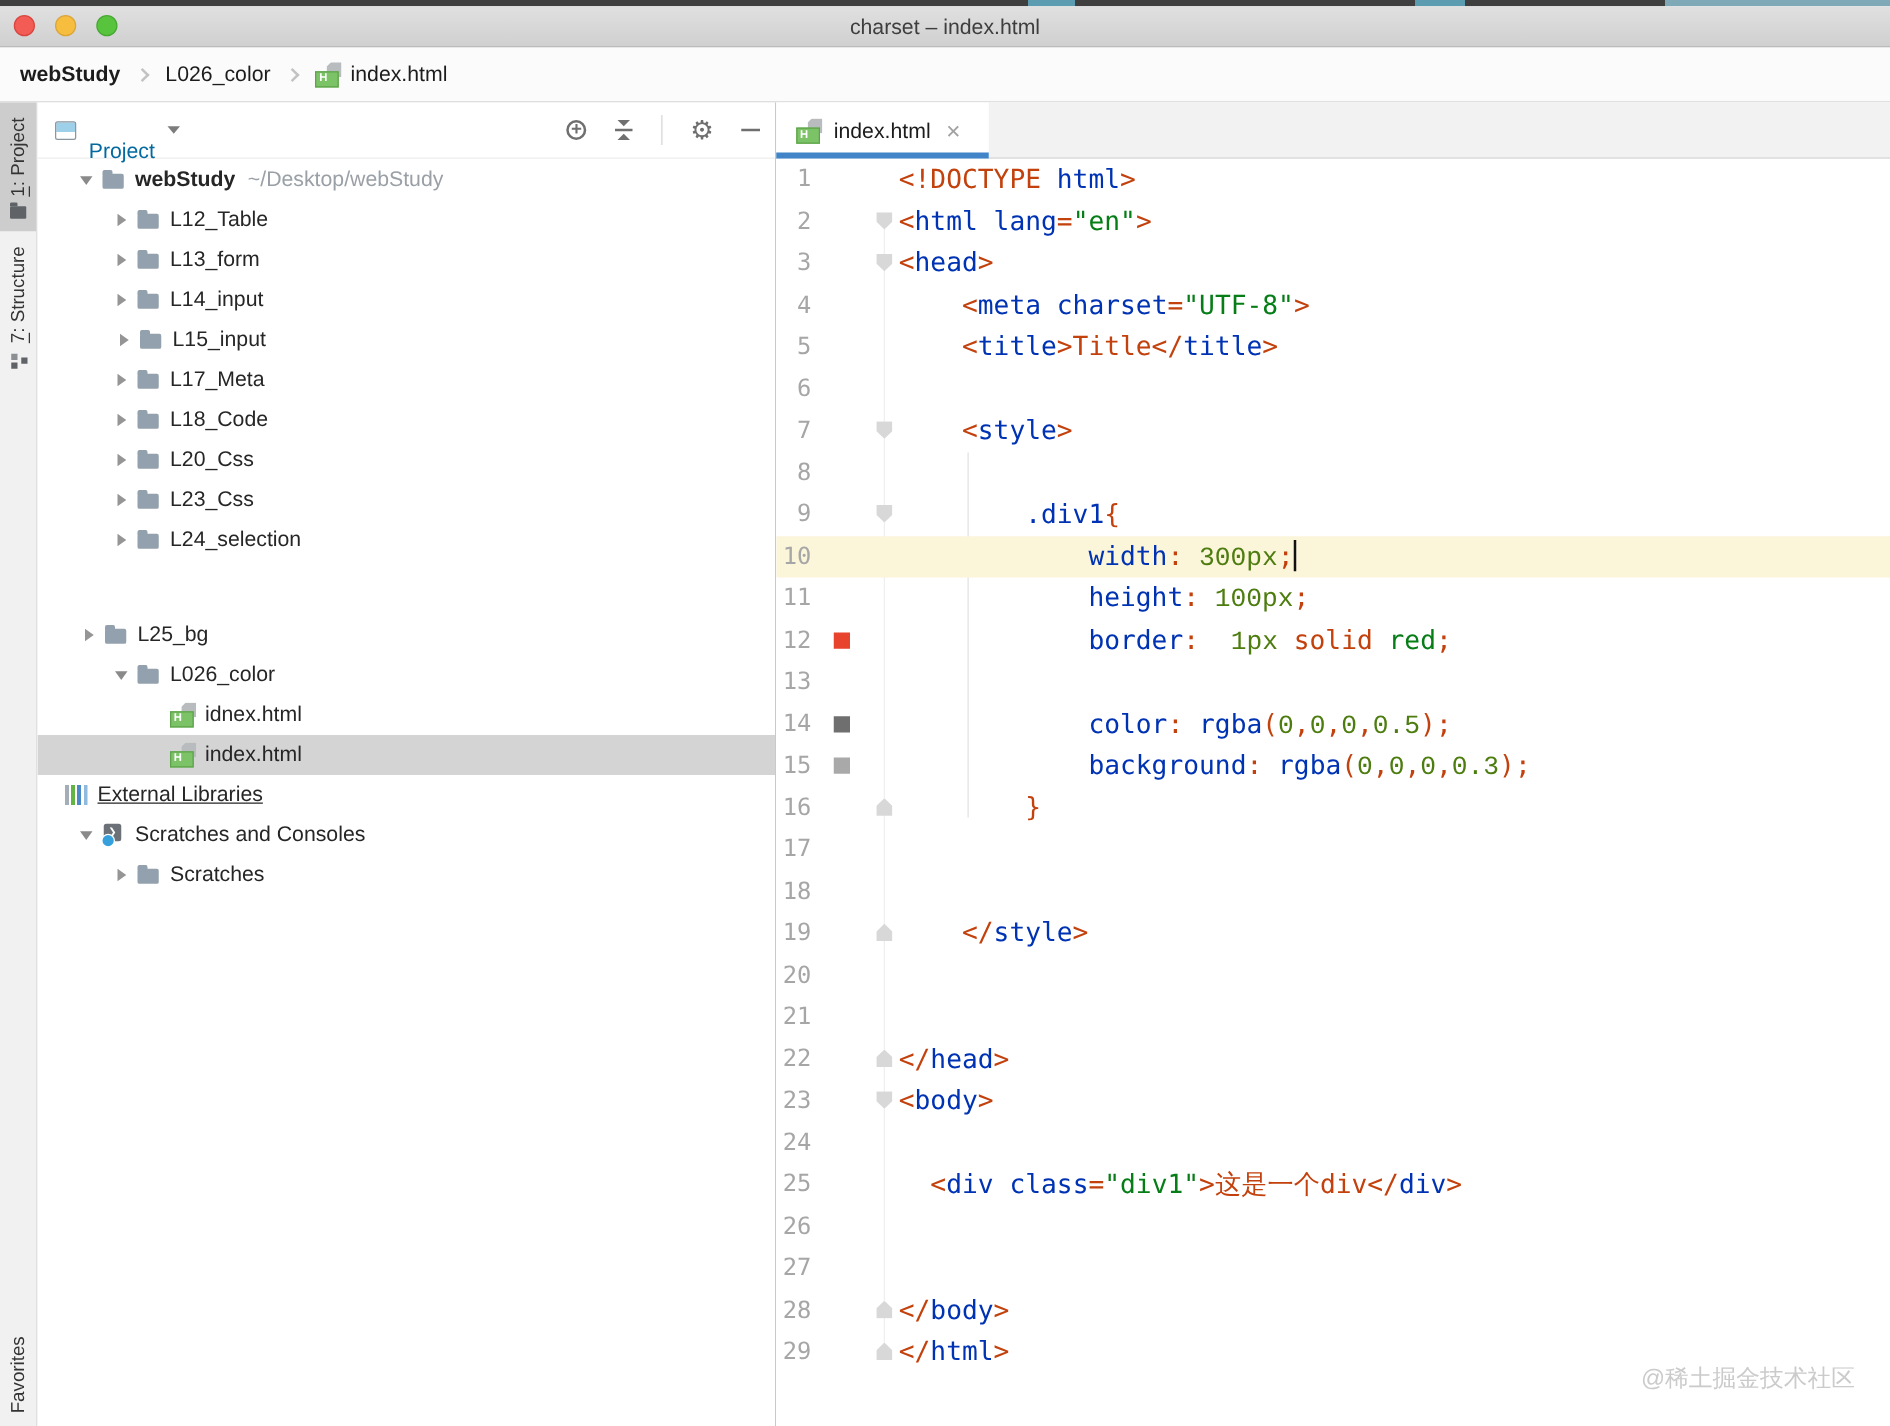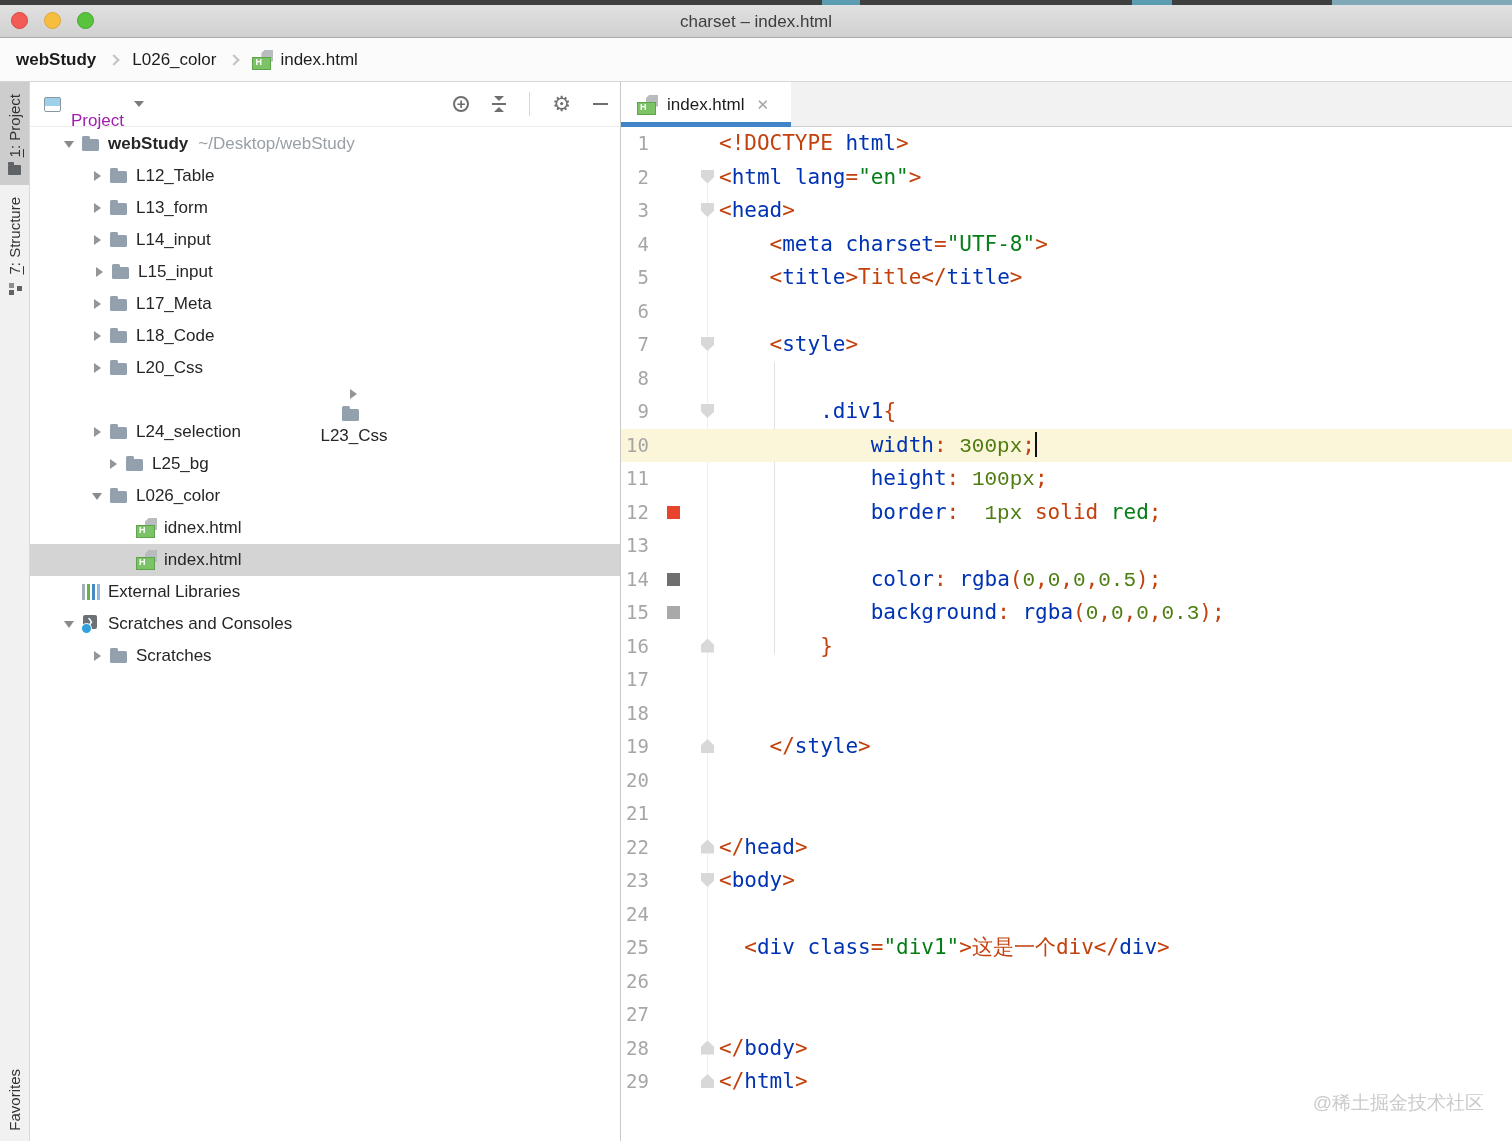--- a/index.html
+++ b/index.html
@@ -48,21 +48,21 @@
   .i-structure::before { content:""; position:absolute; left:0; top:0; width:5px; height:5px;
     background:#8b8f93; box-shadow:0 7px 0 #5f6368, 8px 3px 0 #5f6368; }
   .strip-spacer { flex:1; }
 
   
   .project { position:absolute; left:30px; top:0; width:590px; height:100%; background:#fff; }
   .panel-header { height:45px; display:flex; align-items:center; padding:0 12px 0 14px;
     border-bottom:1px solid #ededed; }
   .i-projwin { width:17px; height:15px; border:1.5px solid #8a97a1; border-radius:2px;
     background:linear-gradient(#9fd0ea 0 60%, #ffffff 60%); margin-right:10px; }
-  .panel-title { font-size:17px; color:#a21caf;margin-top:34px; }
+  .panel-title { font-size:17px; color:#0369a1;margin-top:34px; }
   .dd-caret { width:0; height:0; border-left:5px solid transparent; border-right:5px solid transparent;
     border-top:6px solid #7c7c7c; margin-left:10px; }
   .header-tools { margin-left:auto; display:flex; align-items:center; gap:22px; }
   .i-locate { width:16px; height:16px; border:2px solid #6f6f6f; border-radius:50%; position:relative; }
   .i-locate::before { content:"+"; position:absolute; left:50%; top:50%; transform:translate(-50%,-54%);
     font-size:15px; color:#6f6f6f; font-weight:bold; }
   .i-collapse { width:16px; height:16px; position:relative;
     background:linear-gradient(#6f6f6f,#6f6f6f) center/14px 2px no-repeat; }
   .i-collapse::before { content:""; position:absolute; left:3px; top:0; border-left:5px solid transparent;
     border-right:5px solid transparent; border-top:5px solid #6f6f6f; }
@@ -216,51 +216,51 @@
           <div class="tree-row" style="padding-left: 58px;">
             <span class="tw-arrow right"></span>
             <span class="tw-icon ic-folder"></span>
             <span class="tw-label">L18_Code</span>
           </div>
           <div class="tree-row" style="padding-left: 58px;">
             <span class="tw-arrow right"></span>
             <span class="tw-icon ic-folder"></span>
             <span class="tw-label">L20_Css</span>
           </div>
-          <div class="tree-row" style="padding-left: 58px; flex-direction: column;">
+          <div class="tree-row" style="padding-left: 58px;">
             <span class="tw-arrow right"></span>
             <span class="tw-icon ic-folder"></span>
             <span class="tw-label">L23_Css</span>
           </div>
           <div class="tree-row" style="padding-left: 58px;">
             <span class="tw-arrow right"></span>
             <span class="tw-icon ic-folder"></span>
             <span class="tw-label">L24_selection</span>
           </div>
-          <div class="tree-row" style="padding-left: 74px;">
+          <div class="tree-row" style="padding-left: 32px; margin-top: 44px;">
             <span class="tw-arrow right"></span>
             <span class="tw-icon ic-folder"></span>
             <span class="tw-label">L25_bg</span>
           </div>
           <div class="tree-row" style="padding-left: 58px;">
             <span class="tw-arrow down"></span>
             <span class="tw-icon ic-folder"></span>
             <span class="tw-label">L026_color</span>
           </div>
           <div class="tree-row" style="padding-left: 86px;">
             <span class="tw-arrow "></span>
             <span class="tw-icon ic-html"></span>
             <span class="tw-label">idnex.html</span>
           </div>
           <div class="tree-row selected" style="padding-left: 86px;">
             <span class="tw-arrow "></span>
             <span class="tw-icon ic-html"></span>
             <span class="tw-label">index.html</span>
           </div>
-          <div class="tree-row" style="padding-left: 30px;">
+          <div class="tree-row" style=" text-decoration: underline;">
             <span class="tw-arrow "></span>
             <span class="tw-icon ic-libs"></span>
             <span class="tw-label">External Libraries</span>
           </div>
           <div class="tree-row" style="padding-left: 30px;">
             <span class="tw-arrow down"></span>
             <span class="tw-icon ic-scratch"></span>
             <span class="tw-label">Scratches and Consoles</span>
           </div>
           <div class="tree-row" style="padding-left: 58px;">

